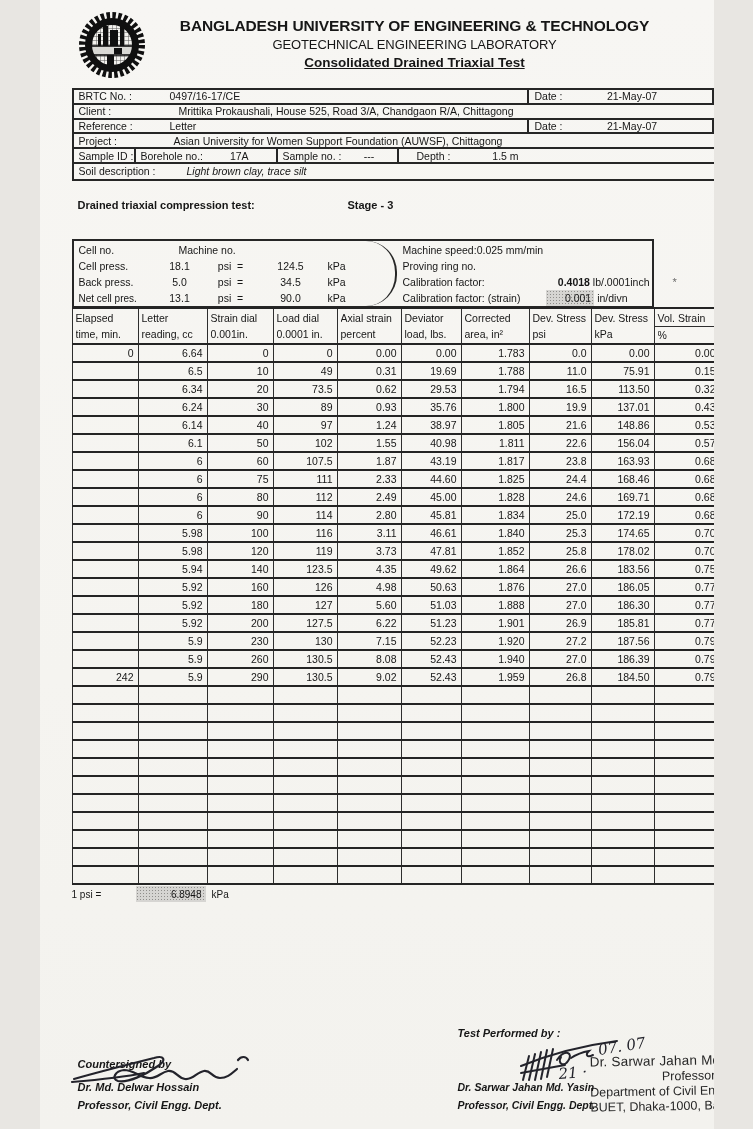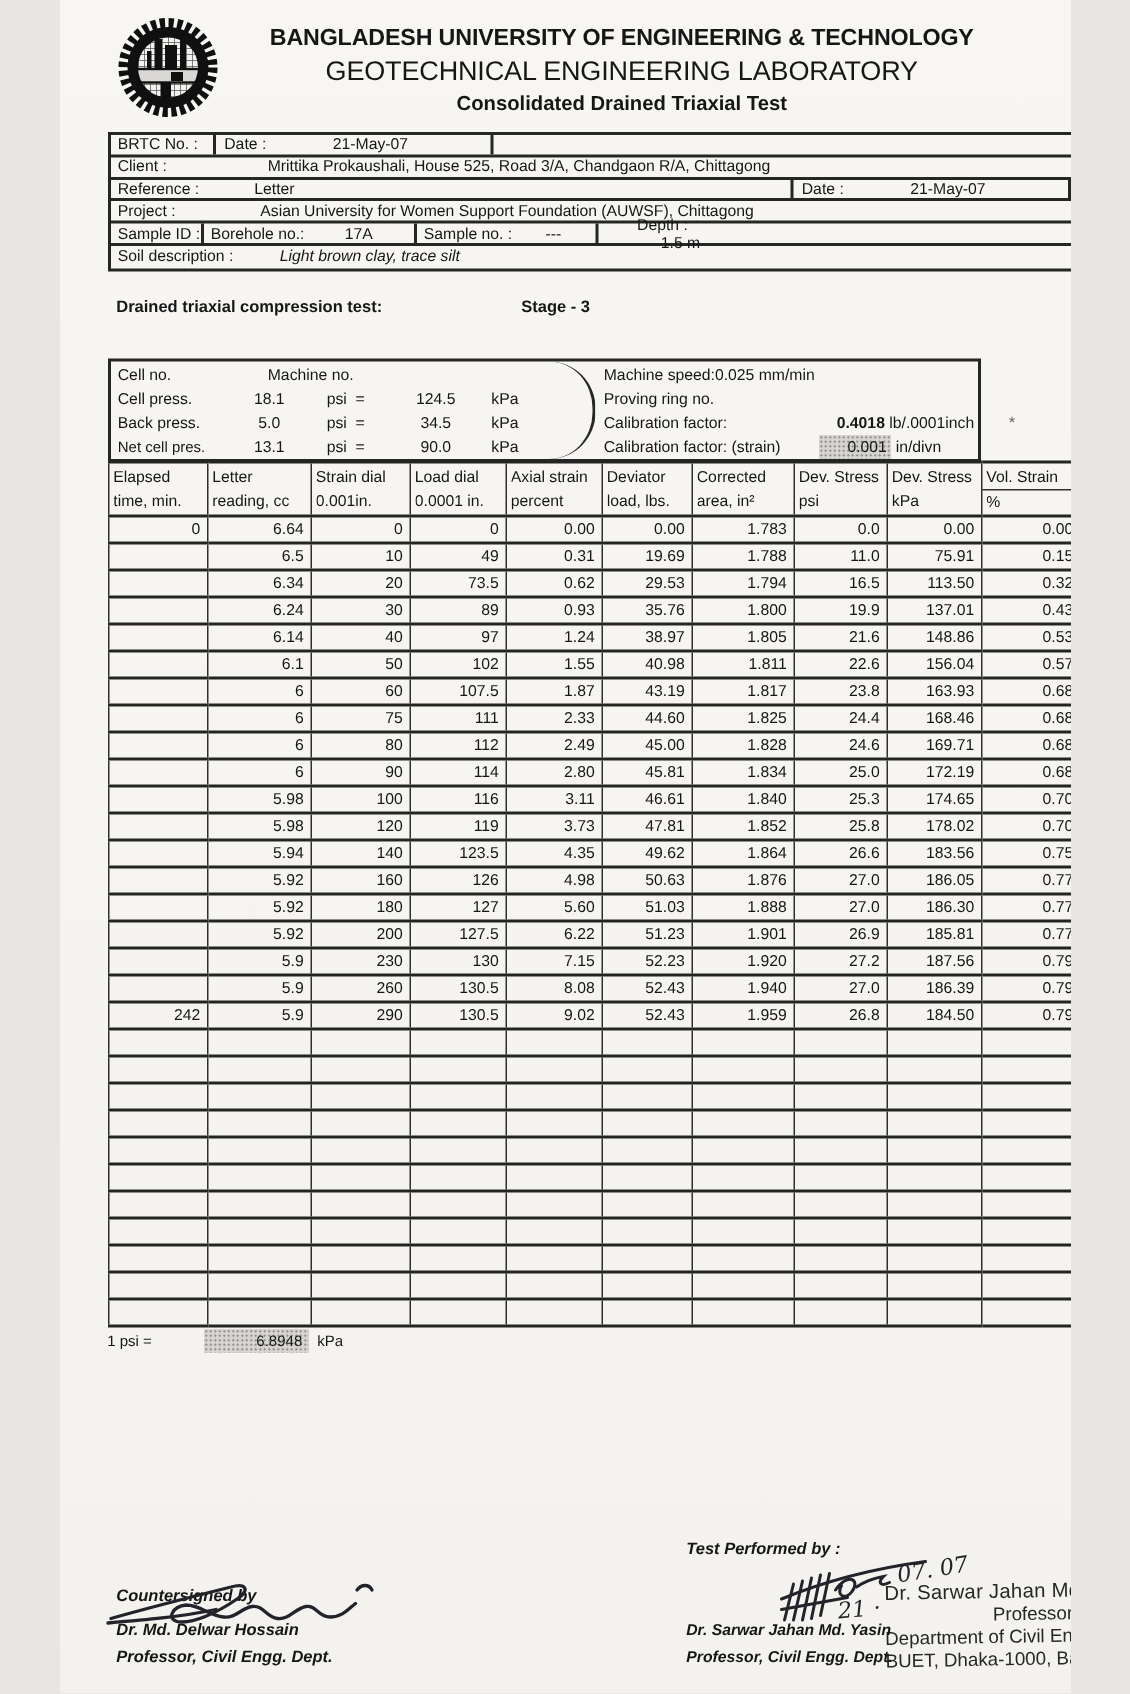--- a/index.html
+++ b/index.html
@@ -6,22 +6,22 @@
   html,body { background:#e8e6e2; }
   .page {
     position:relative; width:674px; height:1129px; margin:0 auto;
     background:linear-gradient(180deg,#f7f6f3 0%,#f5f4f0 60%,#f3f2ee 100%);
     font-family:"Liberation Sans", sans-serif; color:#161616; overflow:hidden;padding-left:38px;
   }
   
   .logo { position:absolute; left:36px; top:8px; width:72px; height:74px; }
   .titles { position:absolute; left:110px; top:17px; width:530px; text-align:center; }
   .t1 { font-size:15.5px; font-weight:bold; letter-spacing:-0.1px; }
-  .t2 { font-size:18px; margin-top:2px; letter-spacing:-0.1px; }
-  .t3 { font-size:13.5px; font-weight:bold; margin-top:3px; }
+  .t2 { font-size:13px; margin-top:2px; letter-spacing:-0.1px; }
+  .t3 { font-size:13.5px; font-weight:bold; margin-top:3px;text-decoration:underline; }
   
   .infotbl { position:absolute; left:32px; top:88px; width:648px; border:2px solid #262626; }
   .irow { display:flex; align-items:center; height:14.8px; border-bottom:2px solid #262626; font-size:10.5px; white-space:nowrap; }
   .irow:last-child { border-bottom:none; }
   .ilabel { flex:none; width:68px; padding-left:5px; }
   .ival  { flex:1; padding-left:4px; overflow:hidden; }
   .datebox { flex:none; width:187px; height:100%; border-left:2px solid #262626; border-right:2px solid #262626; display:flex; align-items:center; }
   .dlabel { flex:none; width:52px; padding-left:6px; }
   .dval { flex:1; text-align:center; padding-right:28px; }
   .fill8 { flex:none; width:8px; height:100%; }
@@ -110,20 +110,21 @@
 
   <div class="titles">
     <div class="t1">BANGLADESH UNIVERSITY OF ENGINEERING &amp; TECHNOLOGY</div>
     <div class="t2">GEOTECHNICAL ENGINEERING LABORATORY</div>
     <div class="t3">Consolidated Drained Triaxial Test</div>
   </div>
 
   <div class="infotbl">
     <div class="irow">
       <span class="ilabel">BRTC No. :</span>
+      <span class="ival" style="width:385px;flex:none;padding-left:28px;">0497/16-17/CE</span>
       <span class="datebox">
         <span class="dlabel">Date :</span>
         <span class="dval">21-May-07</span>
       </span>
       <span class="fill8"></span>
     </div>
     <div class="irow">
       <span class="ilabel">Client :</span>
       <span class="ival" style="padding-left:37px;">Mrittika Prokaushali, House 525, Road 3/A, Chandgaon R/A, Chittagong</span>
     </div>
@@ -143,21 +144,21 @@
     <div class="irow">
       <span class="cellb" style="width:62px;padding-left:5px;">Sample ID :</span>
       <span class="cellb" style="width:142px;">
         <span style="padding-left:5px;">Borehole no.:</span>
         <span style="flex:1;text-align:center;">17A</span>
       </span>
       <span class="cellb" style="width:121px;">
         <span style="padding-left:5px;">Sample no. :</span>
         <span style="flex:1;text-align:center;">---</span>
       </span>
-      <span style="display:flex;align-items:center;flex-direction:column;">
+      <span style="display:flex;align-items:center;">
         <span style="padding-left:18px;">Depth :</span>
         <span style="padding-left:42px;">1.5 m</span>
       </span>
     </div>
     <div class="irow">
       <span class="soil-label">Soil description :</span>
       <span class="soil-val">Light brown clay, trace silt</span>
     </div>
   </div>
 

